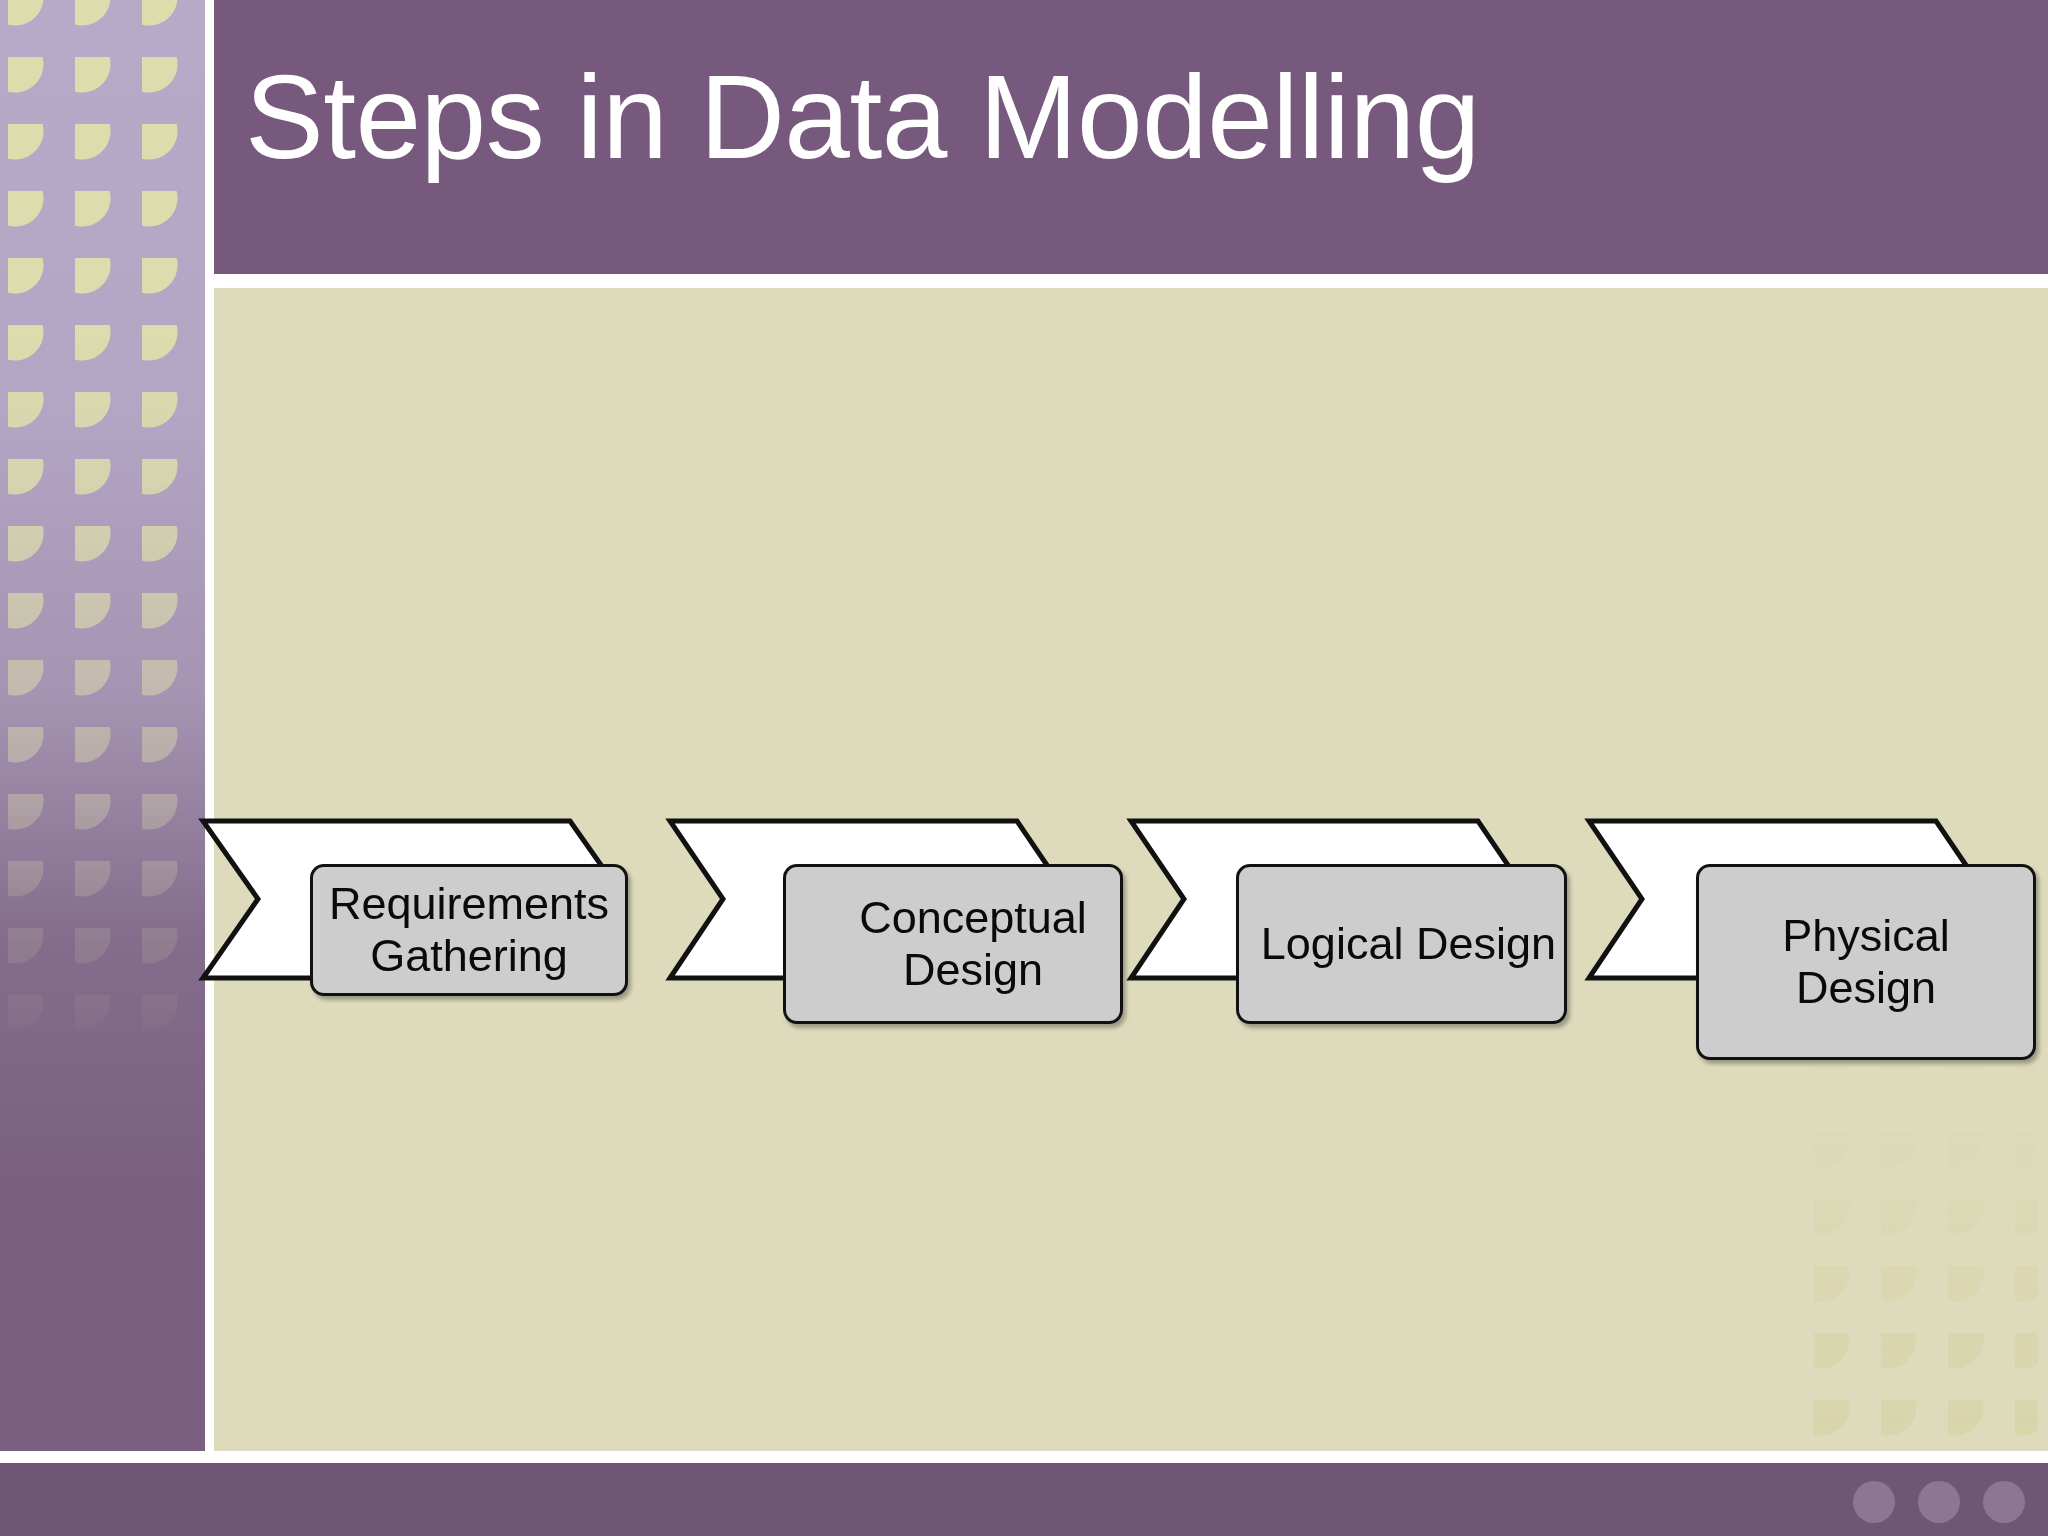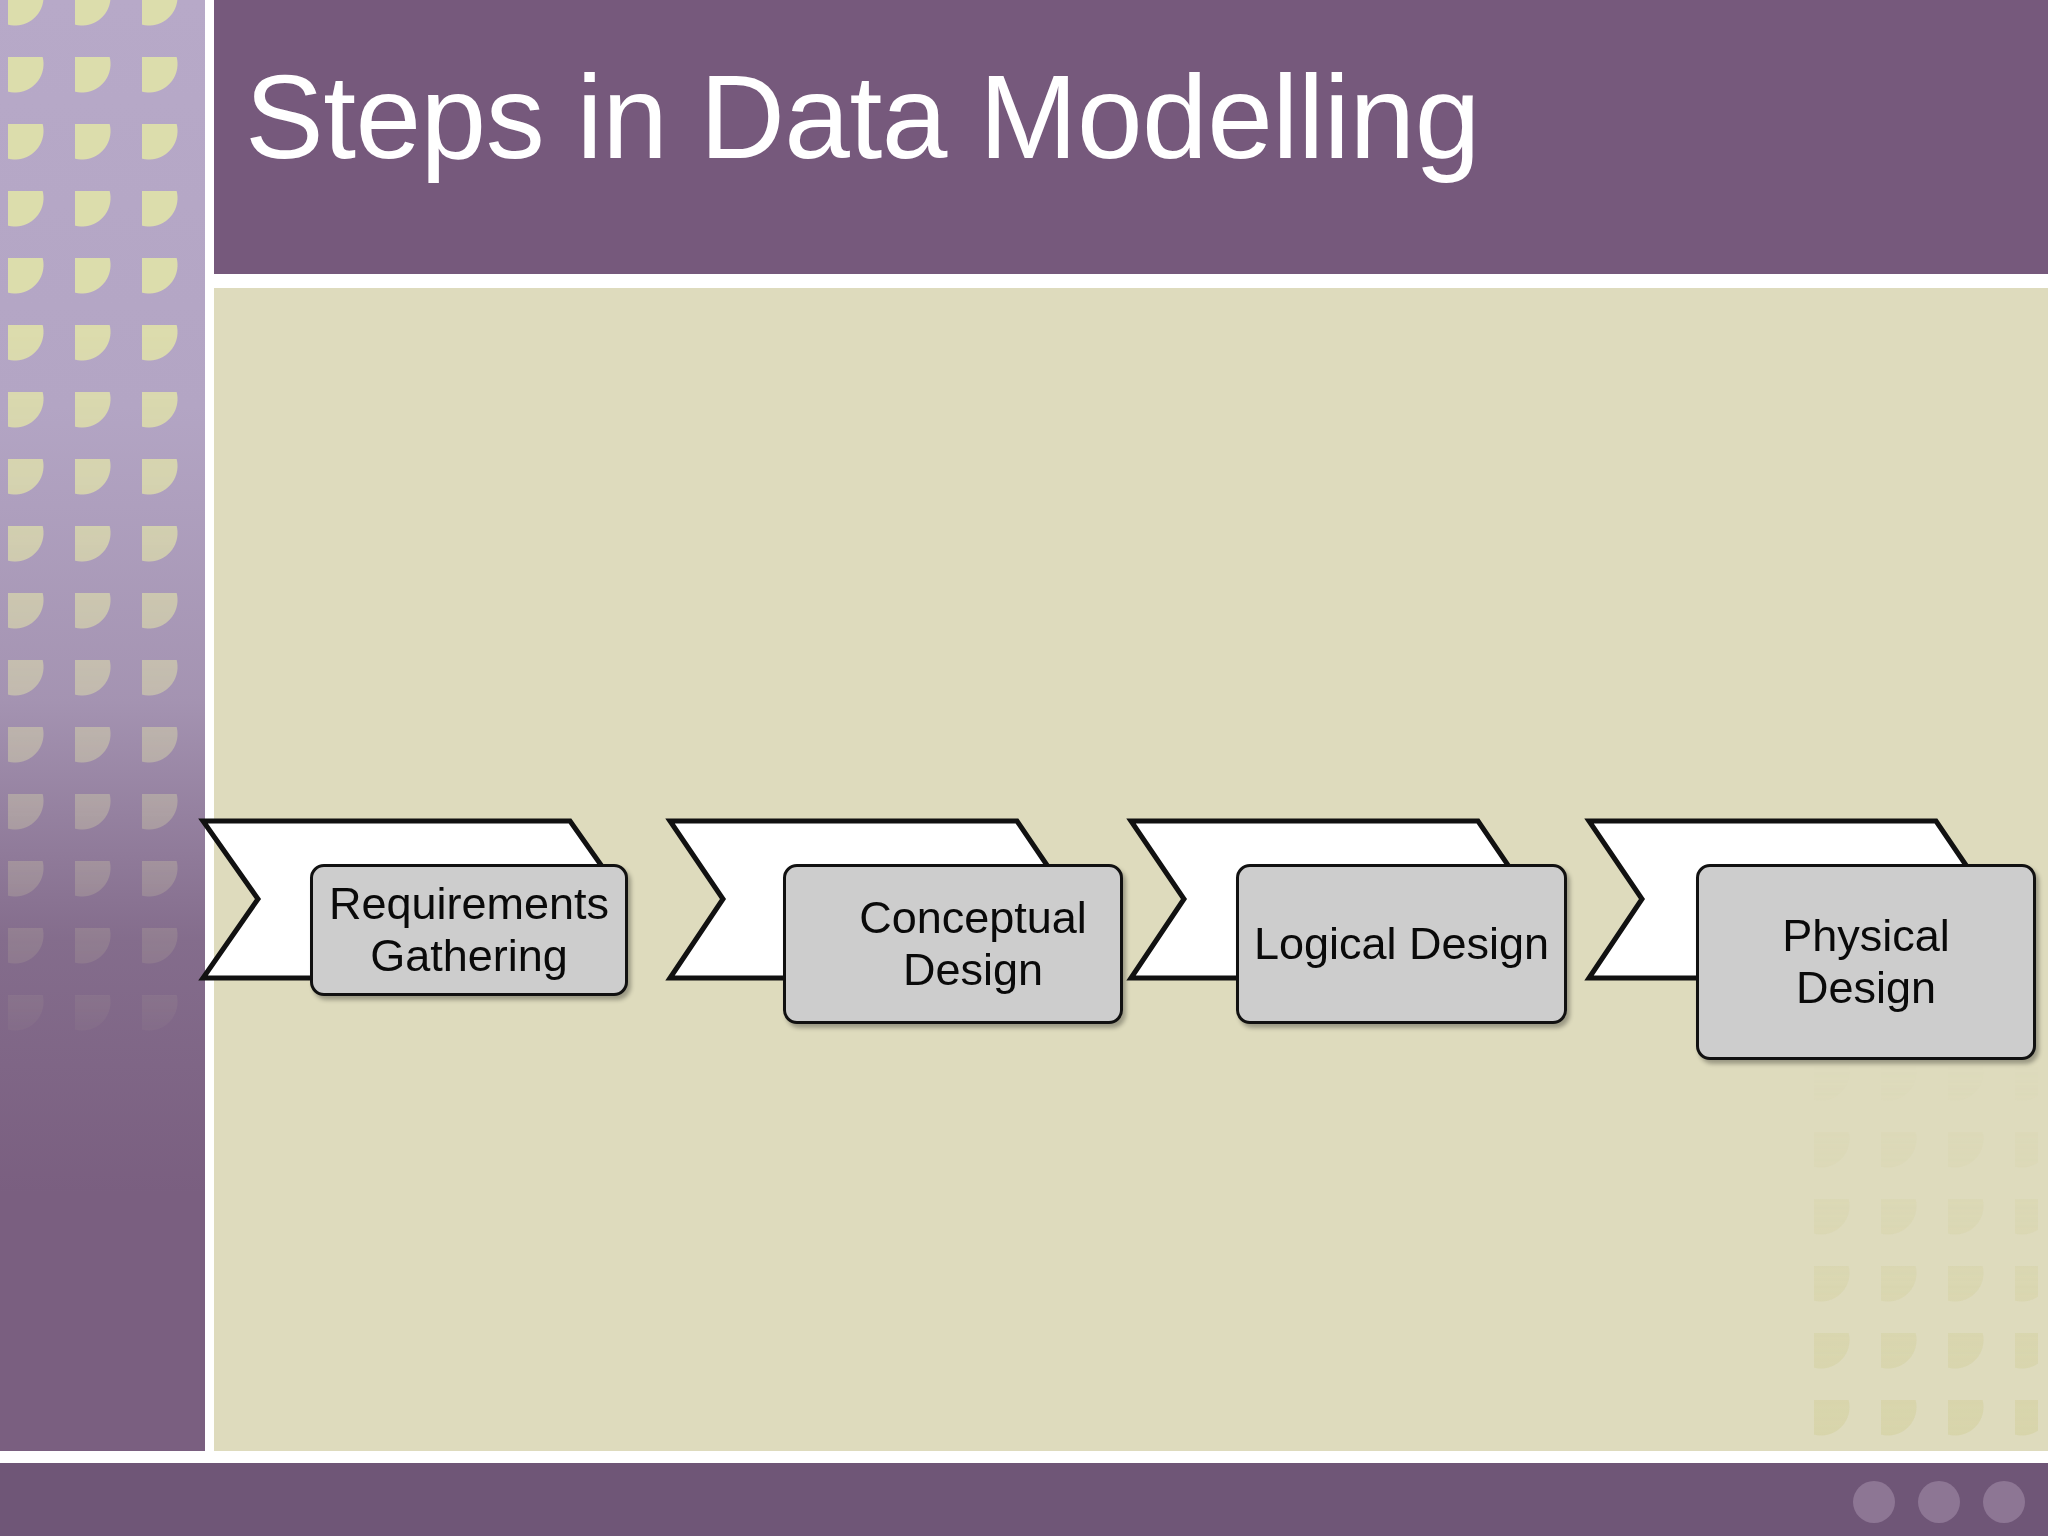--- a/index.html
+++ b/index.html
@@ -184,21 +184,21 @@
   }
 
   
   #step-0 { left: 200px;  top: 818px;  width: 428px; }
   #step-0 .step-box { left: 110px; top: 46px; width: 318px; height: 132px; }
 
   #step-1 { left: 667px;  top: 818px;  width: 406px; }
   #step-1 .step-box { left: 116px; top: 46px; width: 340px; height: 160px; padding-left: 48px; }
 
   #step-2 { left: 1128px; top: 818px;  width: 406px; }
-  #step-2 .step-box { left: 108px; top: 46px; width: 331px; height: 160px; }
+  #step-2 .step-box { left: 108px; top: 46px; width: 331px; height: 160px; justify-content: flex-end; }
 
   #step-3 { left: 1586px; top: 818px;  width: 406px; }
   #step-3 .step-box { left: 110px; top: 46px; width: 340px; height: 196px; }
 </style>
 </head>
 <body>
 
 <div id="slide">
 
   <div id="sidebar">

